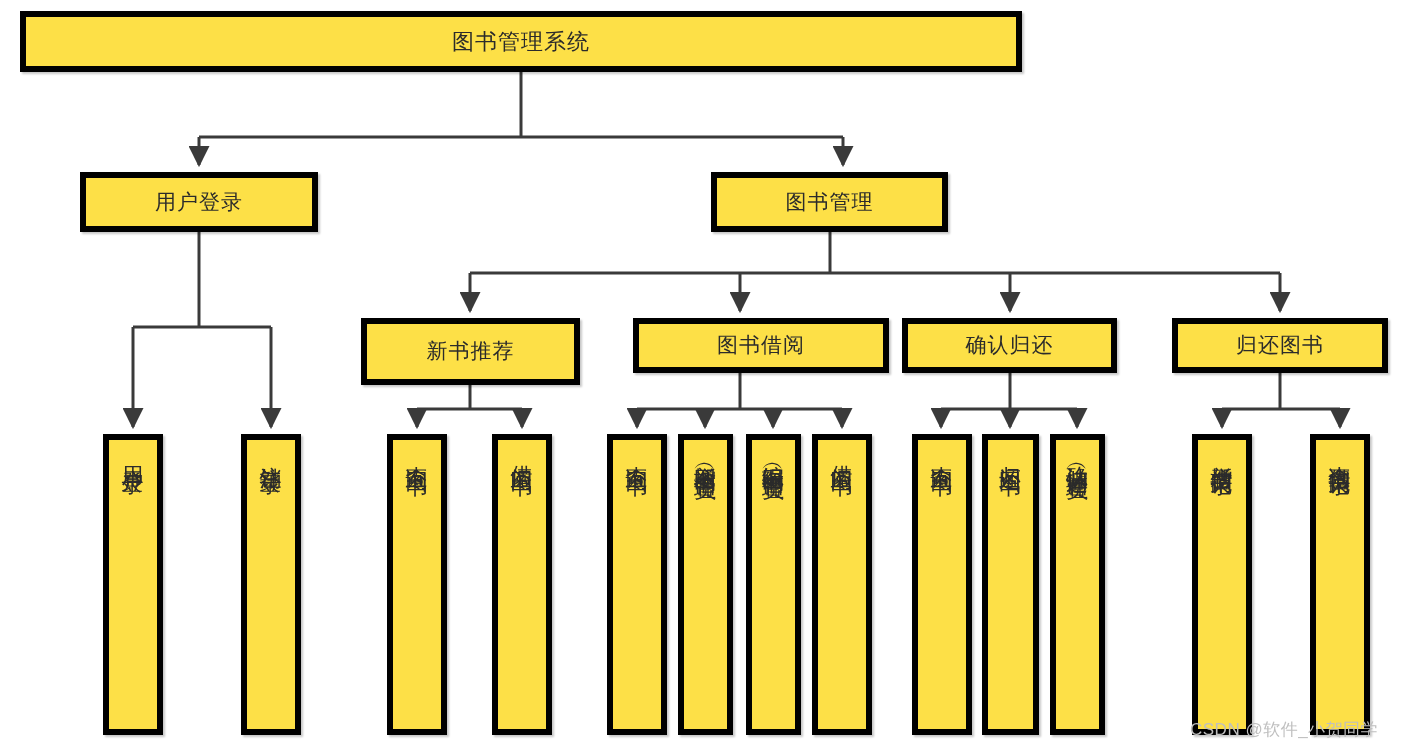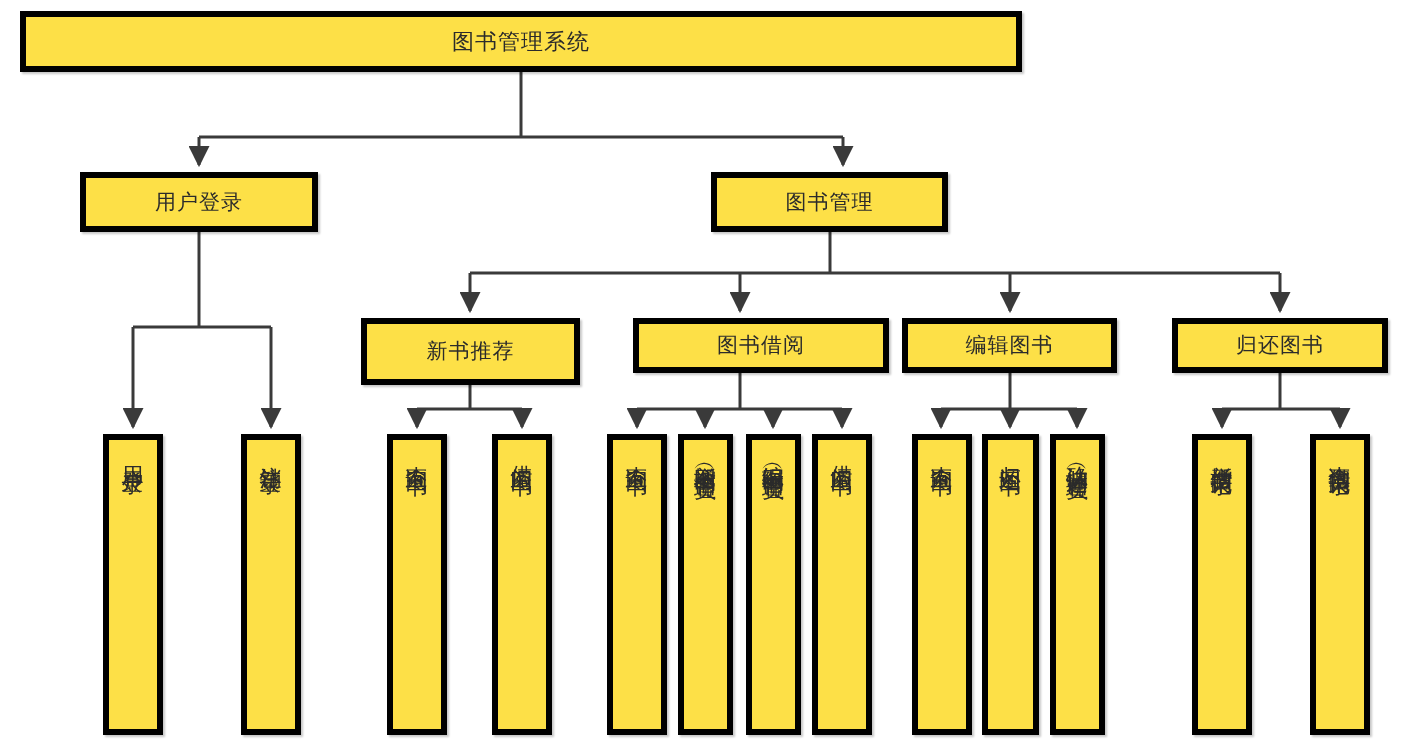--- a/index.html
+++ b/index.html
@@ -143,21 +143,21 @@
 
   <div class="node h" style="left:361px; top:318px; width:219px; height:67px;">
     <span class="label">新书推荐</span>
   </div>
 
   <div class="node h" style="left:633px; top:318px; width:256px; height:55px;">
     <span class="label">图书借阅</span>
   </div>
 
   <div class="node h" style="left:902px; top:318px; width:215px; height:55px;">
-    <span class="label">编辑图书</span>
+    <span class="label">确认归还</span>
   </div>
 
   <div class="node h" style="left:1172px; top:318px; width:216px; height:55px;">
     <span class="label">归还图书</span>
   </div>
 
   <div class="node v" style="left:103px; top:434px; width:60px; height:301px;">
     <span class="label">用户登录</span>
   </div>
 
@@ -202,14 +202,15 @@
   </div>
 
   <div class="node v tall" style="left:1192px; top:434px; width:60px; height:301px;">
     <span class="label">新增借阅记录</span>
   </div>
 
   <div class="node v tall" style="left:1310px; top:434px; width:60px; height:301px;">
     <span class="label">查询借阅记录</span>
   </div>
 
+  <div class="watermark" style="left:1190px; top:718px;">CSDN @软件_小贺同学</div>
 
 </div>
 
 </body></html>

